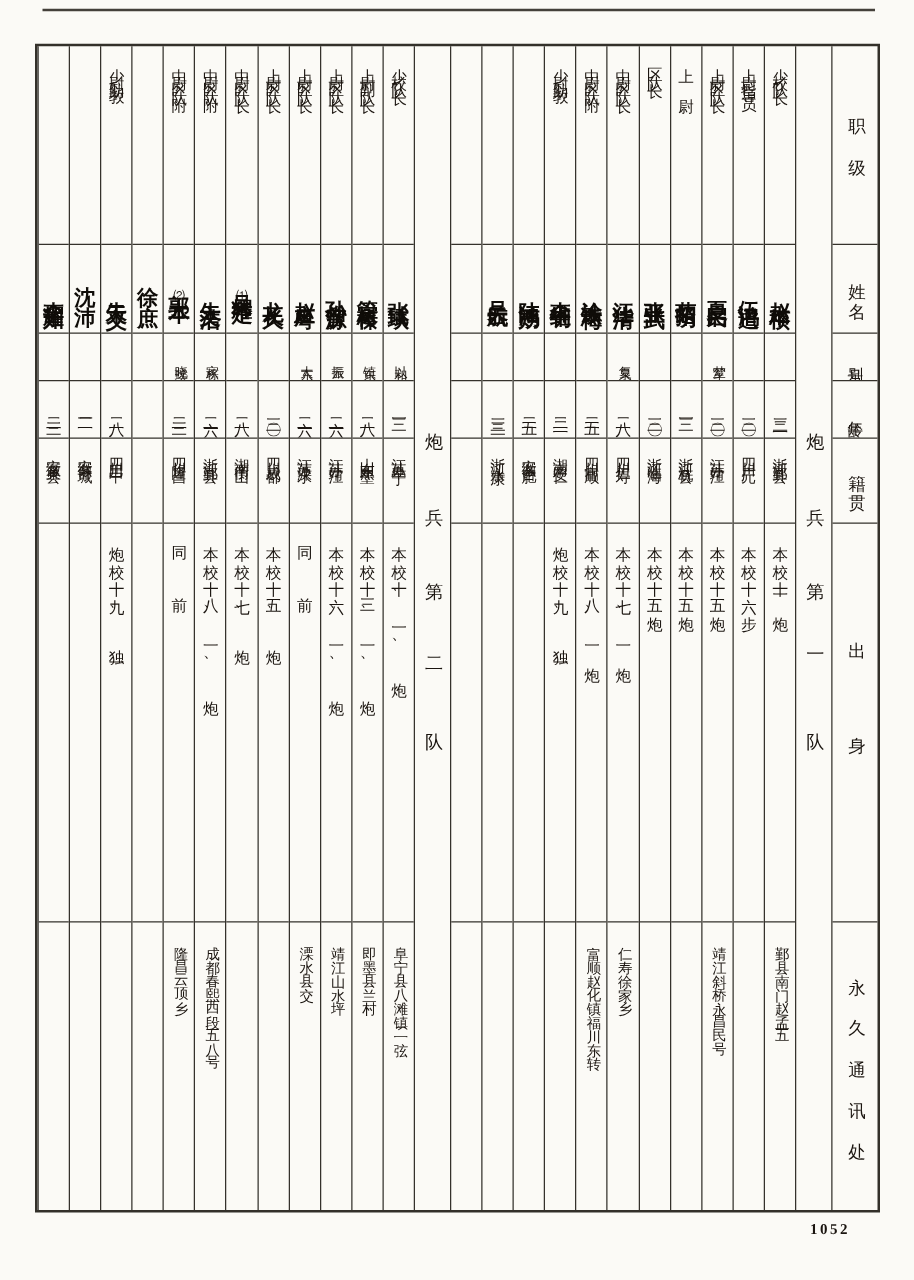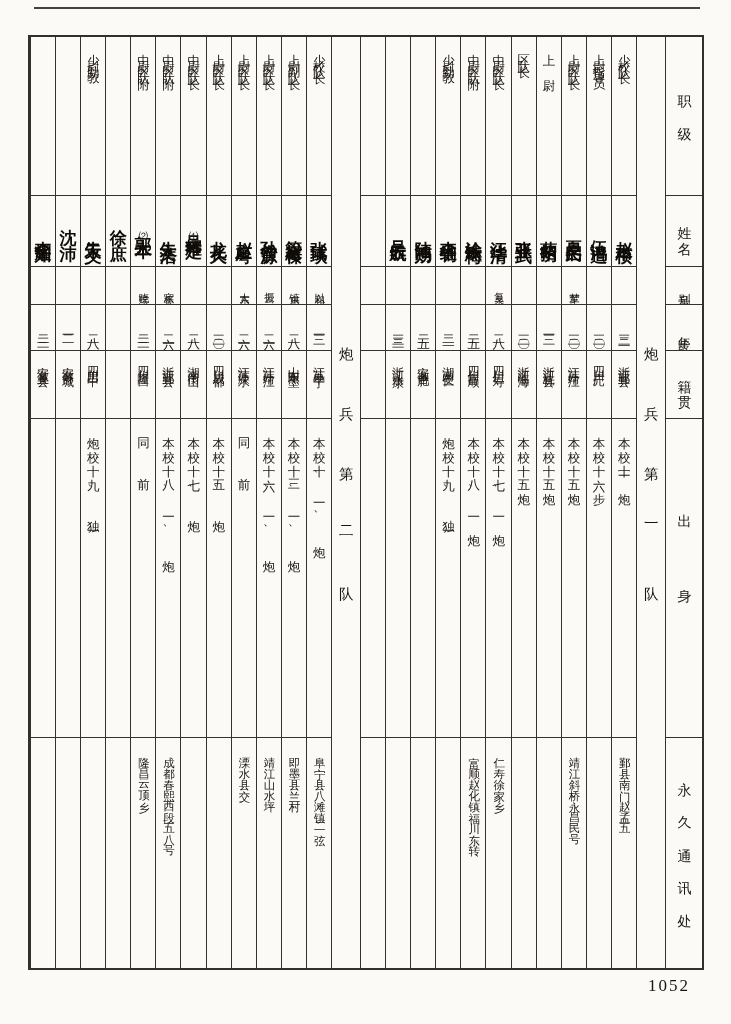--- a/index.html
+++ b/index.html
@@ -68,21 +68,21 @@
   .hl-1 .v { letter-spacing: 16px; }
   .hl-2 .v { font-size: 12.5px; letter-spacing: 2px; }
   .hl-3 .v { font-size: 12.5px; letter-spacing: 2px; }
   .hl-4 .v { letter-spacing: 16px; }
   .hl-5 .v { letter-spacing: 76px; }
   .hl-6 .v { letter-spacing: 33px; }
   
   .section-col .v { font-size: 14.5px; letter-spacing: 60px; margin-top: 298px; }
   .page-number {
     position: absolute; left: 648px; top: 976px;
-    font-size: 17px; letter-spacing: 2px; color: #1b1510;
+    font-size: 12px; letter-spacing: 2px; color: #1b1510; font-weight: bold;
   }
 </style>
 </head>
 <body>
 
 <div class="top-rule"></div>
 
 <div class="roster">
     <div class="col header-col">
       <div class="cell r-rank hl hl-0">

